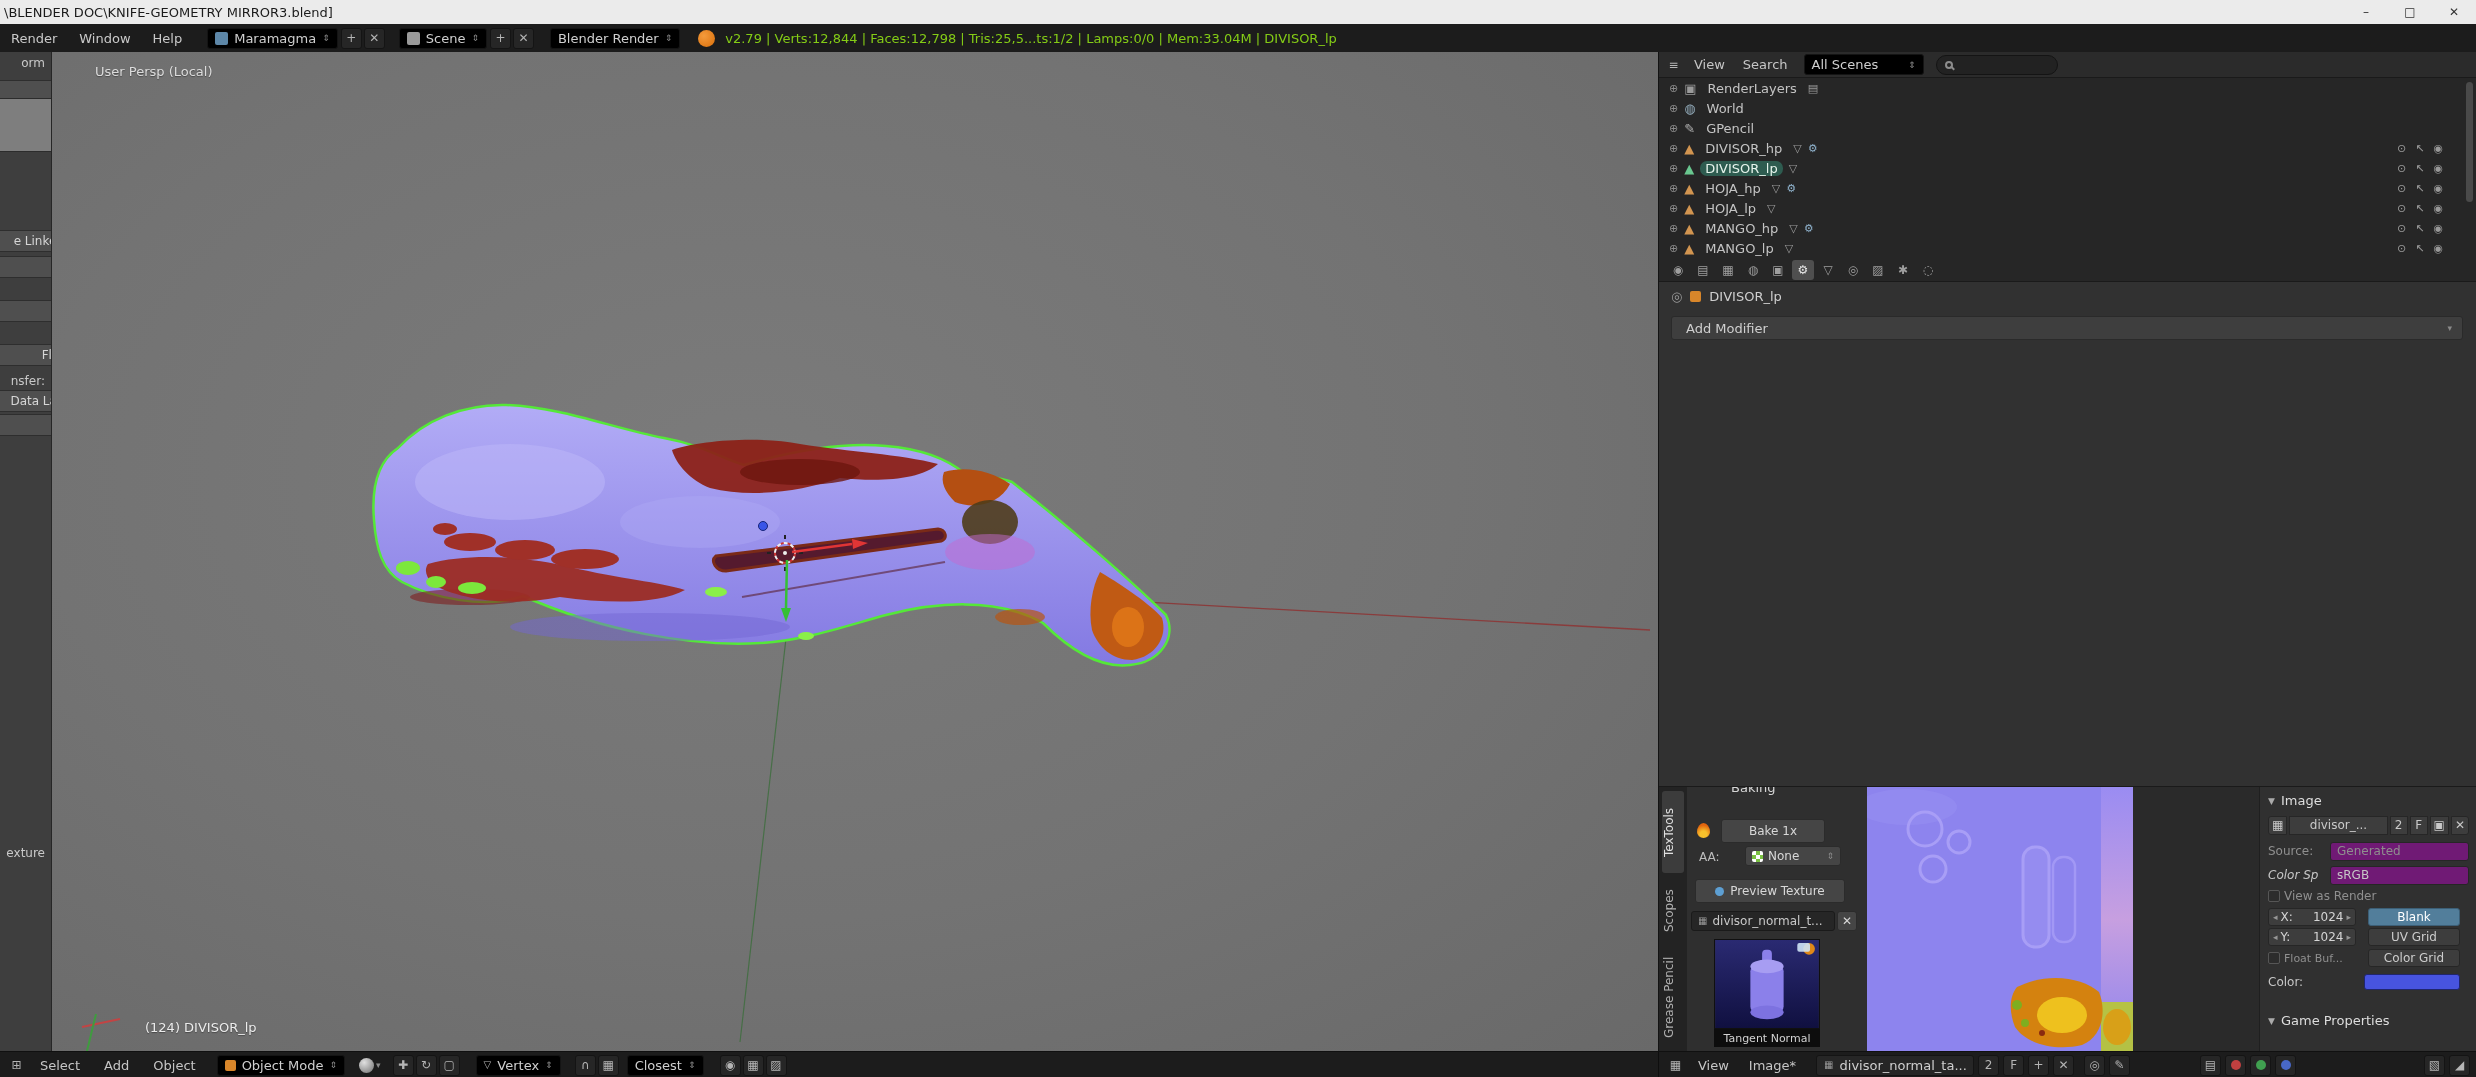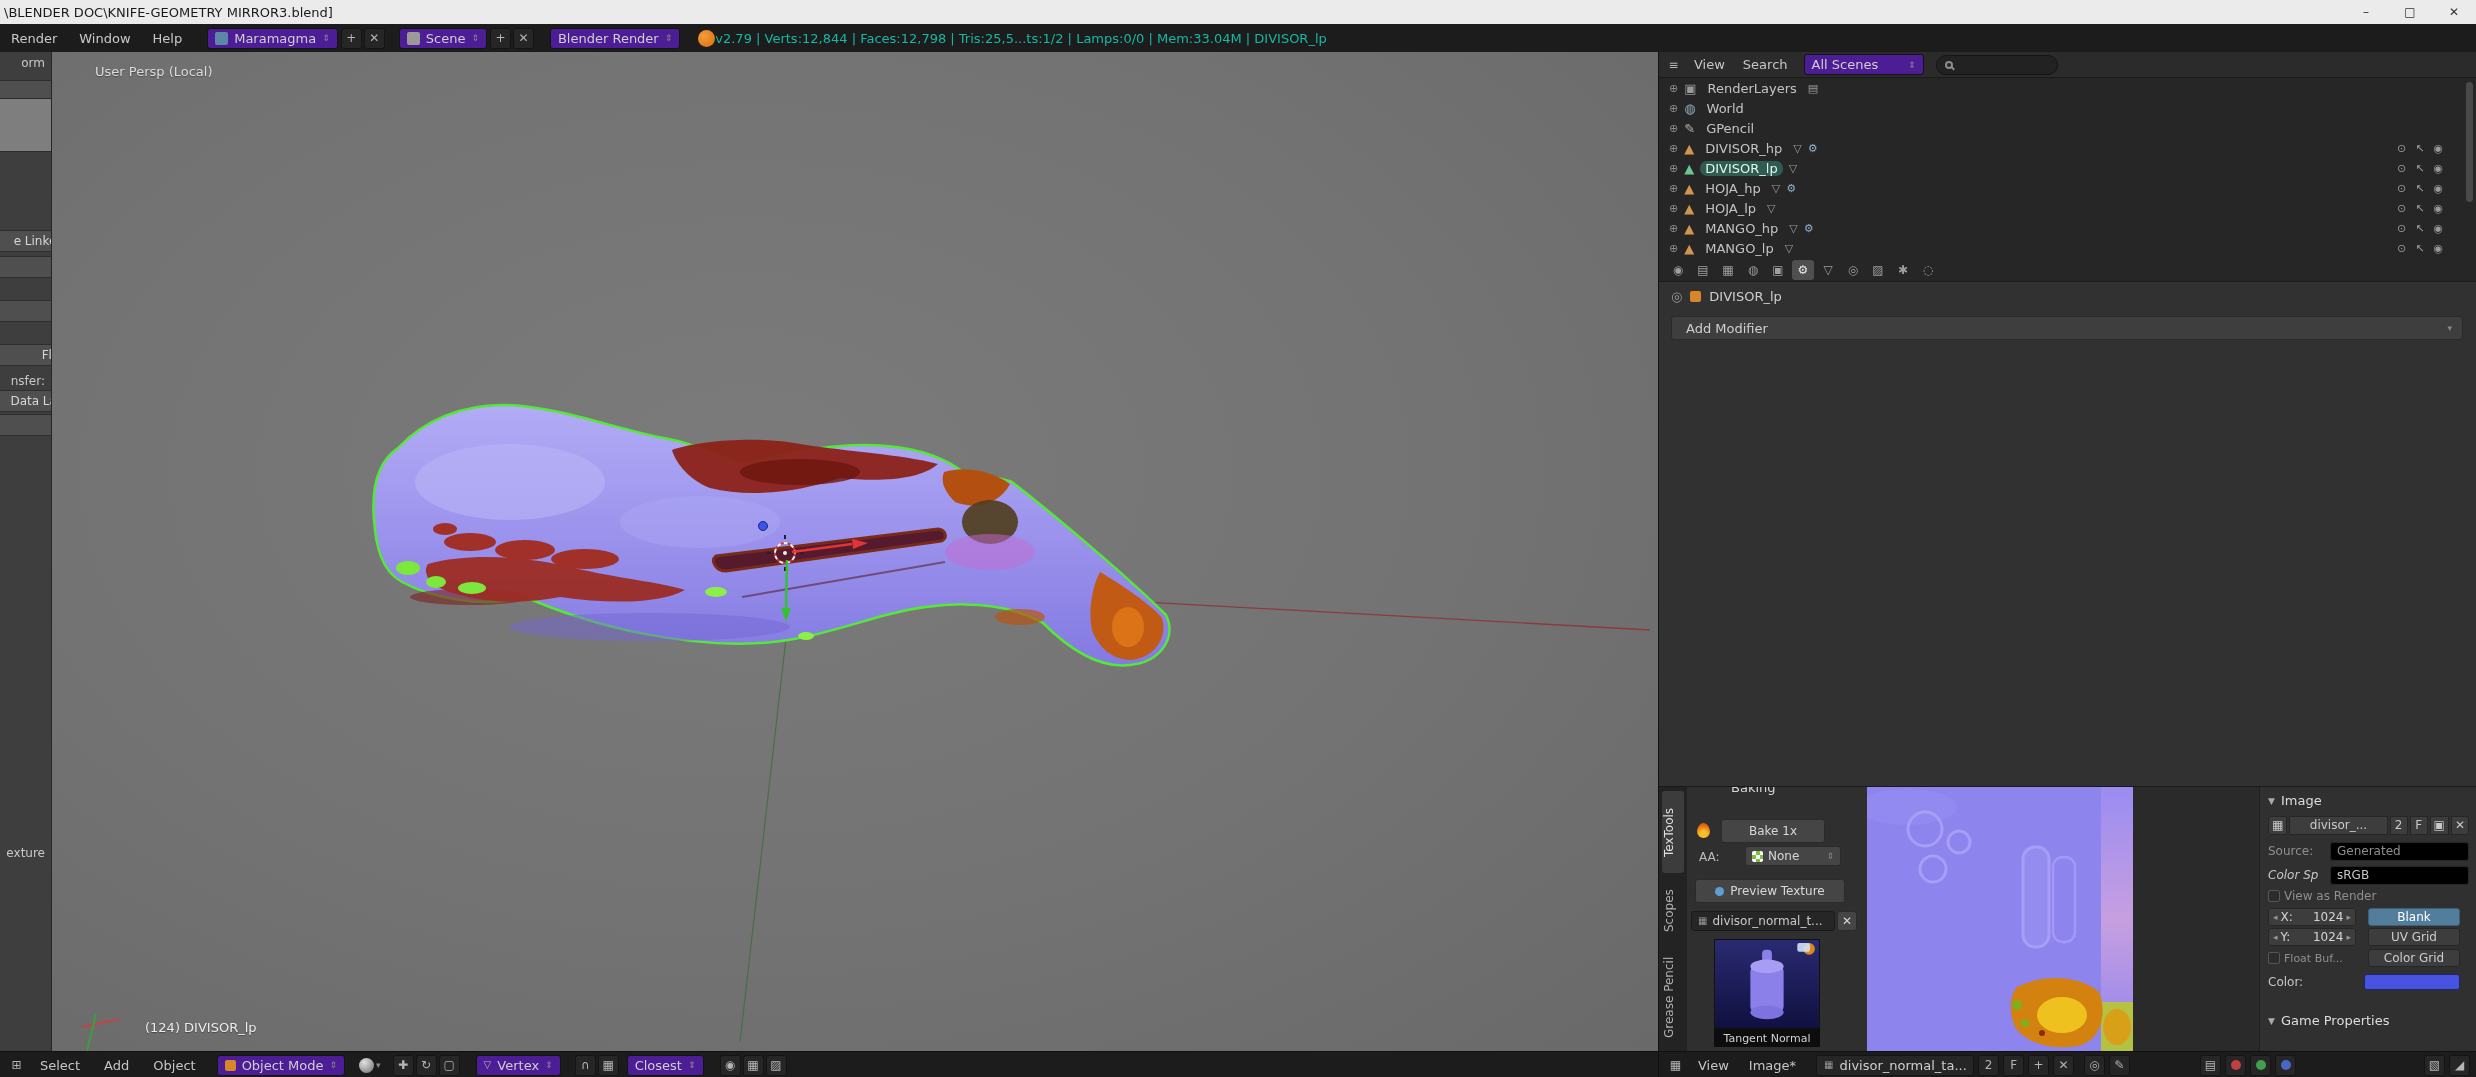--- a/index.html
+++ b/index.html
@@ -11,21 +11,21 @@
   
   .titlebar{left:0;top:0;width:2476px;height:24px;background:#ebebeb;color:#1b1b1b;
             display:flex;align-items:center;font-size:13px;}
   .titlebar .ttl{padding-left:4px;white-space:nowrap;}
   .winbtns{margin-left:auto;display:flex;}
   .winbtn{width:44px;height:24px;display:flex;align-items:center;justify-content:center;color:#333;font-size:12px;}
 
   
   .hbar{background:#1c1c1c;display:flex;align-items:center;color:#c9c9c9;font-size:13px;}
   .menu{padding:0 11px;white-space:nowrap;}
-  .dd{background:#4c1d95;border:1px solid #141414;border-radius:3px;height:21px;
+  .dd{background:#000000;border:1px solid #141414;border-radius:3px;height:21px;
       display:inline-flex;align-items:center;padding:0 7px;gap:6px;color:#cfcfcf;white-space:nowrap;}
   .dd .dar{font-size:9px;color:#8a8a8a;}
   .chipbtn{width:21px;height:21px;background:#262626;border:1px solid #141414;border-radius:3px;
            display:inline-flex;align-items:center;justify-content:center;color:#b5b5b5;font-size:12px;flex:none;}
   .ico{display:inline-block;line-height:1;}
   .sqicon{width:13px;height:13px;border-radius:2px;background:#5d87a8;display:inline-block;}
   .logo{width:17px;height:17px;border-radius:50%;background:radial-gradient(circle at 35% 35%,#f49b3c,#d96e0a);display:inline-block;}
 
   
   .viewport{left:0;top:52px;width:1658px;height:999px;
@@ -86,21 +86,21 @@
   .thumb{position:absolute;left:27px;top:152px;width:106px;height:90px;border:1px solid #101010;}
   .thumb-lbl{position:absolute;left:27px;top:242px;width:106px;height:18px;background:#0d0d0d;color:#d2d2d2;
              font-size:11px;display:flex;align-items:center;justify-content:center;}
   .imgview{position:absolute;left:208px;top:0;width:266px;height:265px;background:#8d84ee;}
 
   .npanel{position:absolute;left:600px;top:0;width:218px;height:265px;background:#303030;border-left:1px solid #1f1f1f;
           font-size:12px;color:#c6c6c6;}
   .nrow{position:absolute;left:8px;right:8px;display:flex;align-items:center;gap:4px;}
   .phead{color:#dddddd;font-size:13px;display:flex;align-items:center;gap:6px;}
   .tri{font-size:9px;color:#aaa;}
-  .dd2{background:#000000;border:1px solid #262626;border-radius:3px;height:19px;display:flex;align-items:center;
+  .dd2{background:#701a75;border:1px solid #262626;border-radius:3px;height:19px;display:flex;align-items:center;
        padding:0 6px;gap:5px;flex:1;}
   .numf{background:#3d3d3d;border:1px solid #262626;border-radius:3px;height:18px;display:flex;align-items:center;
         padding:0 4px;gap:3px;width:88px;color:#d5d5d5;}
   .numf .nv{margin-left:auto;}
   .stepa{color:#969696;font-size:9px;}
   .genbtn{position:absolute;left:100px;width:92px;height:18px;background:#3d3d3d;border:1px solid #262626;border-radius:3px;
           color:#cccccc;display:flex;align-items:center;justify-content:center;font-size:12px;}
   .genbtn.on{background:#527e9b;border-color:#3c5f77;color:#fff;}
   .cb{width:12px;height:12px;background:#2c2c2c;border:1px solid #565656;border-radius:2px;flex:none;}
   .mut{color:#8f8f8f;}
@@ -147,21 +147,21 @@
       <span>Scene</span>
       <span class="dar">⇕</span>
     </span>
     <span class="chipbtn" style="margin-left:3px;">+</span>
     <span class="chipbtn" style="margin-left:2px;">✕</span>
     <span class="dd" style="margin-left:16px;">
       <span>Blender Render</span>
       <span class="dar">⇕</span>
     </span>
     <span class="logo" style="margin-left:18px;"></span>
-    <span style="color:#14b8a6;text-align:right;">v2.79 | Verts:12,844 | Faces:12,798 | Tris:25,5...ts:1/2 | Lamps:0/0 | Mem:33.04M | DIVISOR_lp</span>
+    <span style="margin-left:10px;color:#84cc16;text-align:right;">v2.79 | Verts:12,844 | Faces:12,798 | Tris:25,5...ts:1/2 | Lamps:0/0 | Mem:33.04M | DIVISOR_lp</span>
   </div>
 
   <div class="abs viewport">
 
     <svg width="1658" height="999" viewBox="0 0 1658 999" style="position:absolute;left:0;top:0;">
       <defs>
         <linearGradient id="meshGrad" x1="0" y1="0" x2="0" y2="1">
           <stop offset="0" stop-color="#b2acf6"></stop>
             <stop offset="1" stop-color="#8379e2"></stop>
         </linearGradient>

